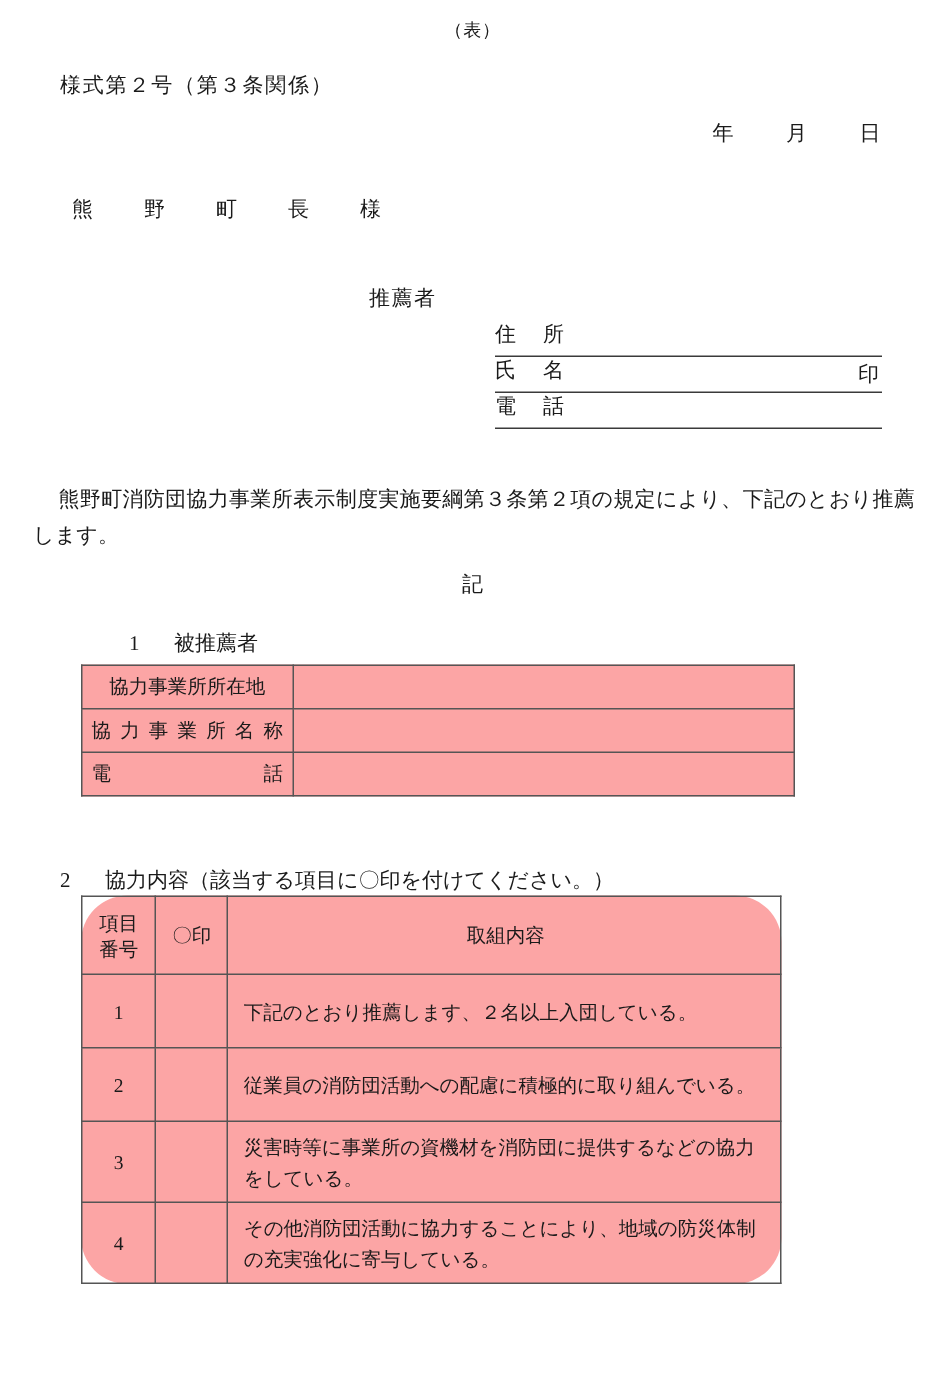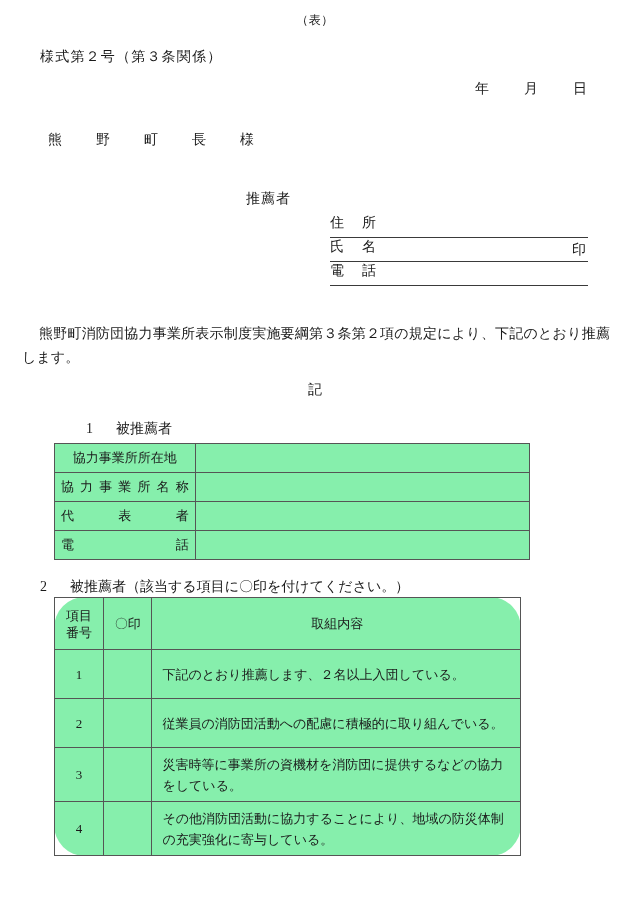--- a/index.html
+++ b/index.html
@@ -122,21 +122,21 @@
   }
   .sec-head .num { display: inline-block; width: 30px; }
   #sec1-head { top: 420px; left: 38px; margin-left: 48px; }
   #sec2-head { top: 578px; left: 40px; }
 
   
   table {
     position: absolute;
     border-collapse: collapse;
     font-size: 13px;
-    background: #86efac;
+    background: #fca5a5;
   }
   table td {
     border: 1px solid #555555;
     padding: 0;
     vertical-align: middle;
   }
 
   #table-recommendee {
     top: 443px;
     left: 54px;
@@ -235,35 +235,29 @@
         <td class="value"></td>
       </tr>
       <tr>
         <td class="label">
             <span class="lbl-inner">協力事業所名称</span>
           </td>
         <td class="value"></td>
       </tr>
       <tr>
         <td class="label">
-            <span class="lbl-inner">代表者</span>
-          </td>
-        <td class="value"></td>
-      </tr>
-      <tr>
-        <td class="label">
             <span class="lbl-inner">電話</span>
           </td>
         <td class="value"></td>
       </tr>
     </tbody>
   </table>
 
   <div class="sec-head" id="sec2-head">
-    <span class="num">2</span><span>被推薦者（該当する項目に〇印を付けてください。）</span>
+    <span class="num">2</span><span>協力内容（該当する項目に〇印を付けてください。）</span>
   </div>
 
   <table id="table-cooperation">
     <tbody>
       <tr class="head">
         <td class="c-no">
           <span class="hd-two">項目</span>
           <span class="hd-two">番号</span>
         </td>
         <td class="c-mark">〇印</td>

